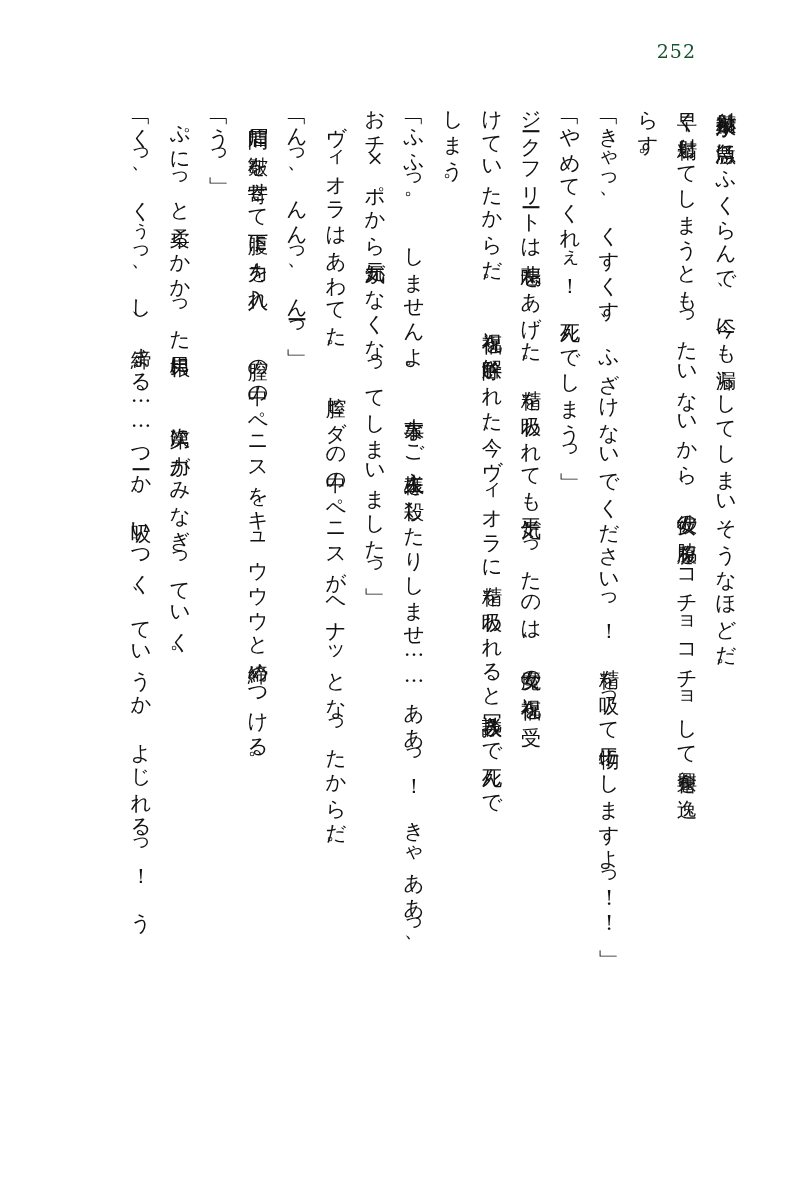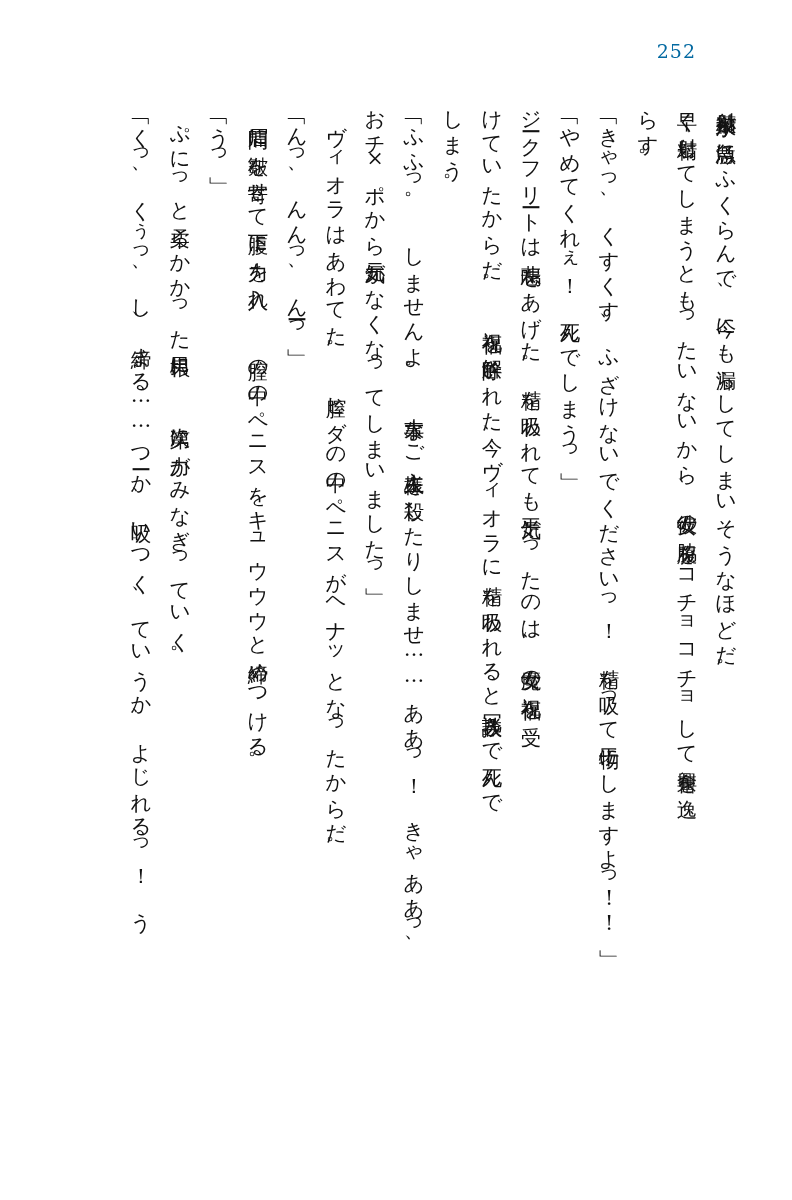--- a/index.html
+++ b/index.html
@@ -20,21 +20,21 @@
     height: 1200px;
     box-sizing: border-box;
     background: #ffffff;
   }
   .page-number {
     position: absolute;
     top: 40px;
     right: 96px;
     font-size: 19px;
     font-family: "DejaVu Serif", "Liberation Serif", serif;
-    color: #0369a1;
+    color: #14532d;
     letter-spacing: 1px;
   }
   .text-body {
     position: absolute;
     top: 96px;
     right: 56px;
     left: 56px;
     height: 1060px;
     display: flex;
     flex-direction: row-reverse;

